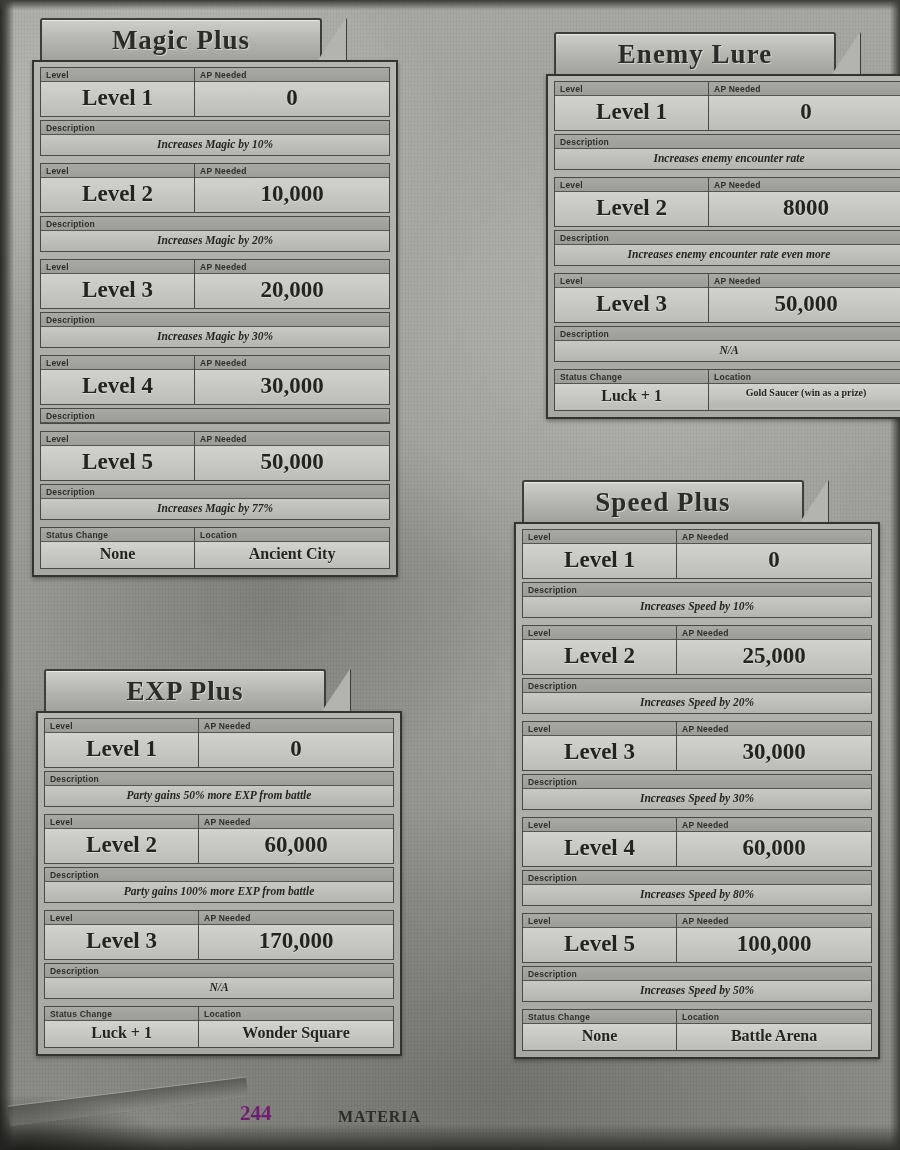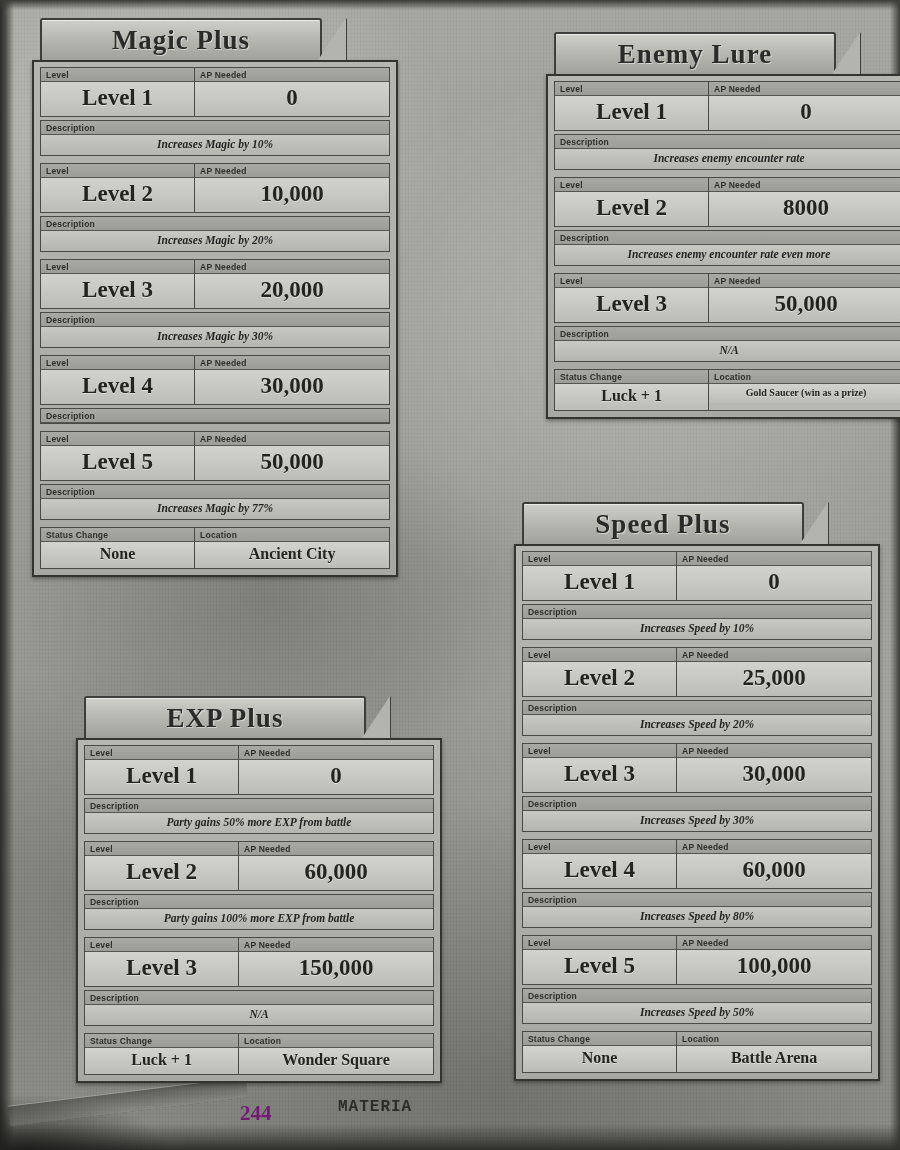--- a/index.html
+++ b/index.html
@@ -187,22 +187,22 @@
     left: 240px;
     bottom: 24px;
     font-family: "Liberation Serif", serif;
     font-weight: bold;
     font-size: 21px;
     color: #701a75;
   }
   .footer-word {
     position: absolute;
     left: 338px;
-    bottom: 34px;
-    font-family: Liberation Mono, monospace;
+    bottom: 24px;
+    font-family: Liberation Serif, serif;
     font-weight: bold;
     font-size: 16px;
     letter-spacing: 1px;
     color: #2c2c29;
   }
 </style>
 </head>
 <body>
 
 <div id="page"></div>
@@ -300,21 +300,21 @@
       </div>
       <div class="cell col-wide">
         <div class="cell-label">Location</div>
         <div class="cell-value">Ancient City</div>
       </div>
     </div>
 
   </div>
 </div>
 
-<div class="block" style="left:36px; top:696px;margin-left:40px;">
+<div class="block" style="left:36px; top:669px;">
   <div class="tab-header">
     <div class="tab-title">EXP Plus</div>
   </div>
   <div class="table-body w-left">
 
     <div class="lvl-row">
       <div class="cell col-narrow">
         <div class="cell-label">Level</div>
         <div class="cell-value">Level 1</div>
       </div>
@@ -343,21 +343,21 @@
       <div class="desc-text">Party gains 100% more EXP from battle</div>
     </div>
 
     <div class="lvl-row">
       <div class="cell col-narrow">
         <div class="cell-label">Level</div>
         <div class="cell-value">Level 3</div>
       </div>
       <div class="cell col-wide">
         <div class="cell-label">AP Needed</div>
-        <div class="cell-value">150,000</div>
+        <div class="cell-value">170,000</div>
       </div>
     </div>
     <div class="desc-row">
       <div class="cell-label">Description</div>
       <div class="desc-text">N/A</div>
     </div>
 
     <div class="footer-row">
       <div class="cell col-narrow">
         <div class="cell-label">Status Change</div>
@@ -430,21 +430,21 @@
       </div>
       <div class="cell col-wide">
         <div class="cell-label">Location</div>
         <div class="cell-value" style="font-size:10px;">Gold Saucer (win as a prize)</div>
       </div>
     </div>
 
   </div>
 </div>
 
-<div class="block" style="left:514px; top:502px;">
+<div class="block" style="left:514px; top:480px;">
   <div class="tab-header">
     <div class="tab-title">Speed Plus</div>
   </div>
   <div class="table-body w-right">
 
     <div class="lvl-row">
       <div class="cell col-narrow">
         <div class="cell-label">Level</div>
         <div class="cell-value">Level 1</div>
       </div>

